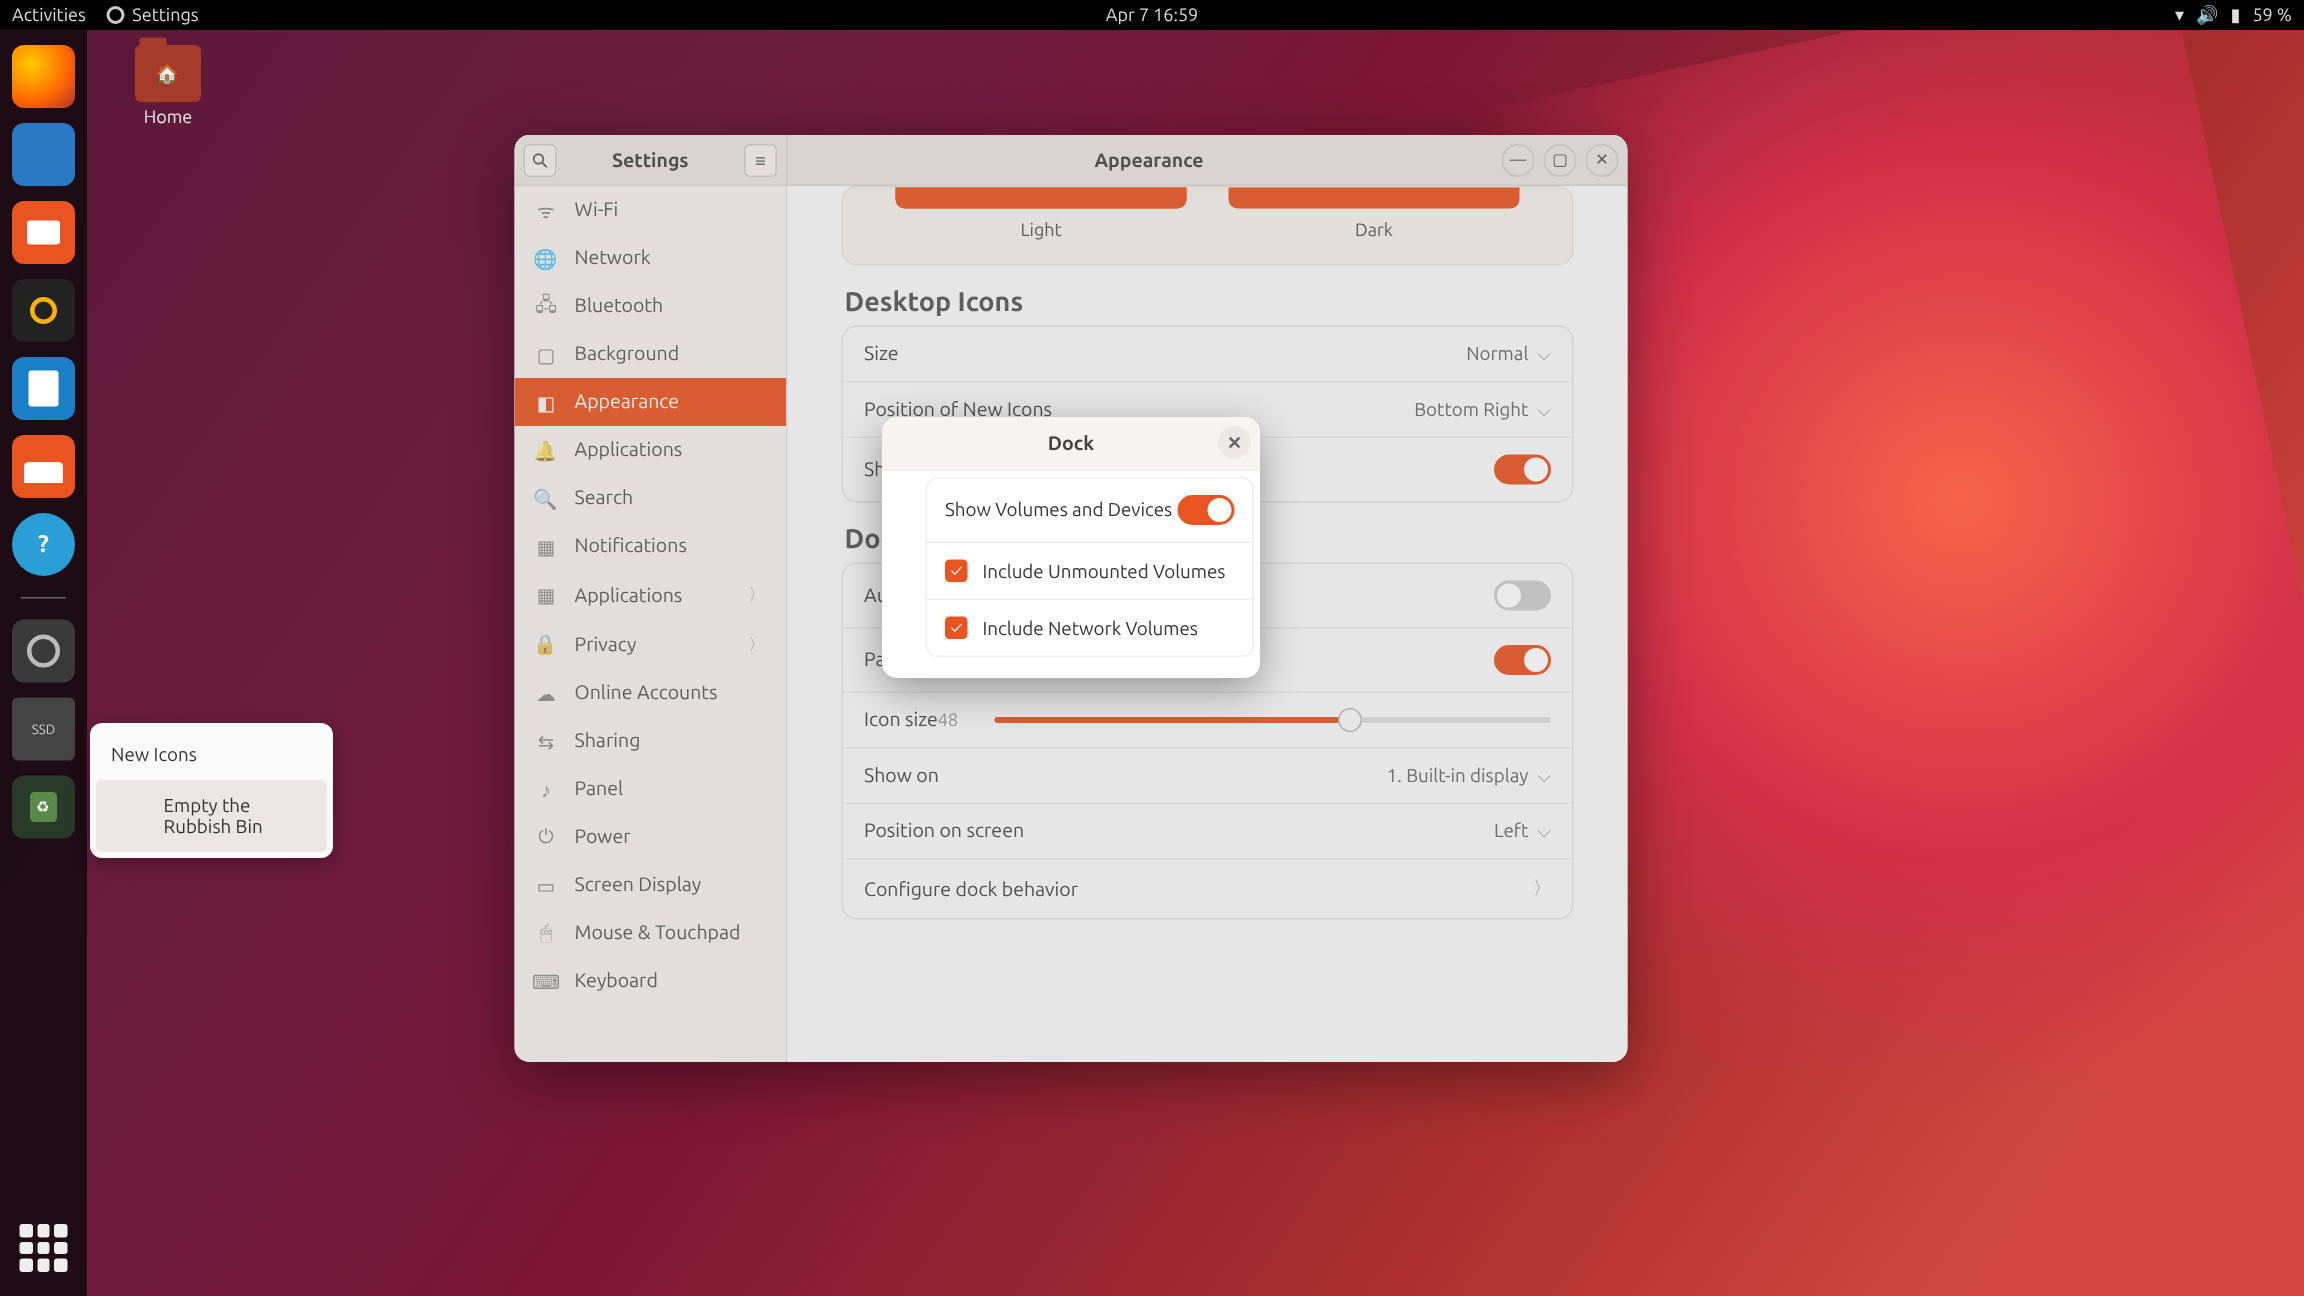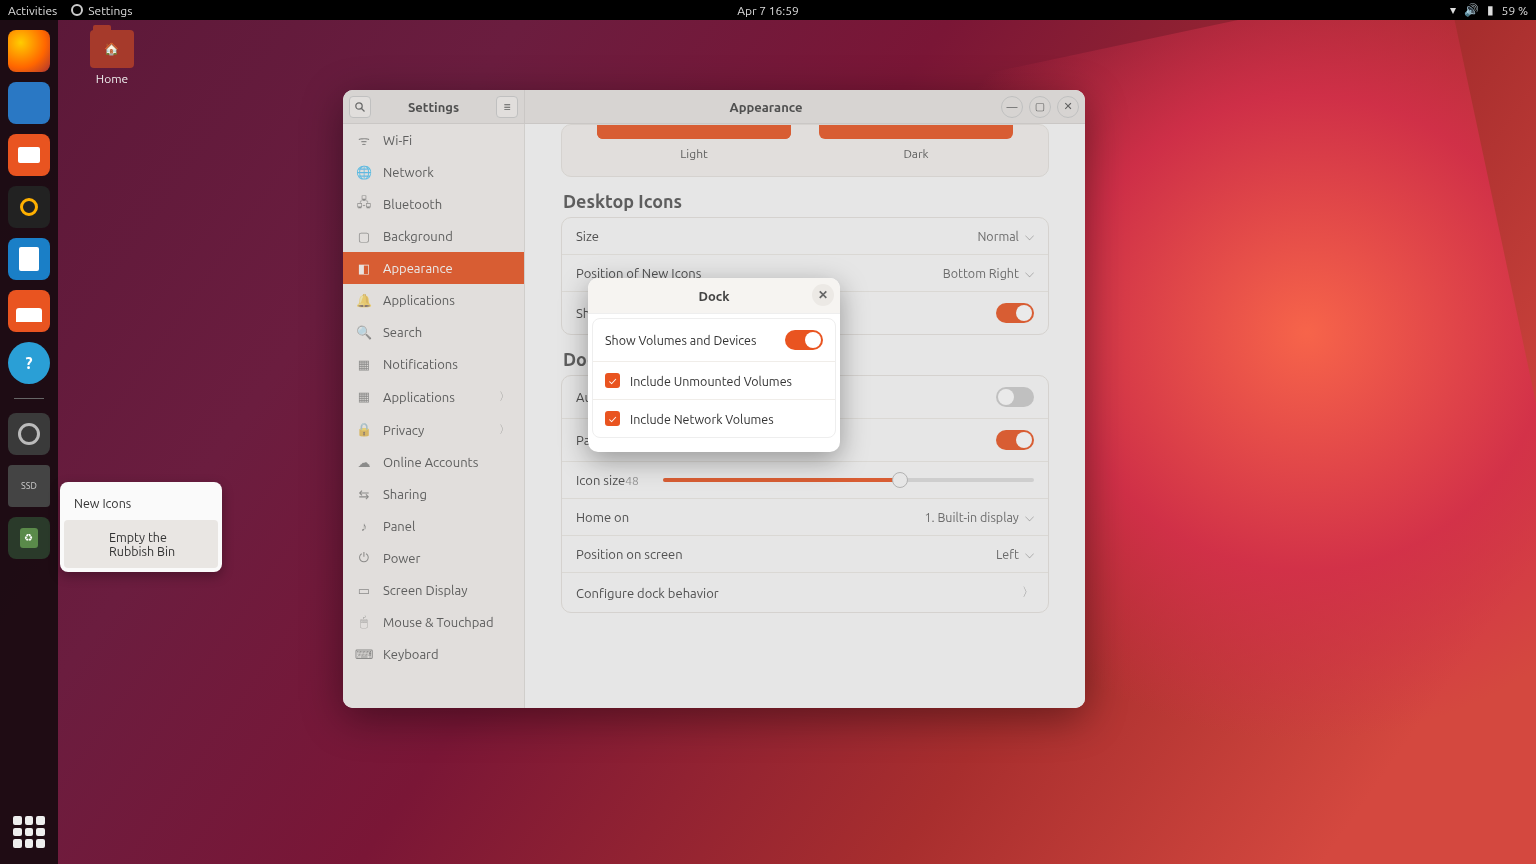--- a/index.html
+++ b/index.html
@@ -108,21 +108,21 @@
 .slider-row .num { margin-left:auto; margin-right:10px; color:#999; font-size:12px;}
 
 
 .modal {
   position:absolute; left:588px; top:278px; width:252px;
   background:#fff; border-radius:10px; box-shadow:0 8px 28px rgba(0,0,0,0.35);
   z-index:20; font-size:13px;
 }
 .modal-head { height:36px; display:flex; align-items:center; justify-content:center; font-weight:600; color:#444; position:relative; border-bottom:1px solid #eee; background:#f6f4f1; border-radius:10px 10px 0 0;}
 .modal-close { position:absolute; right:6px; top:6px; width:22px; height:22px; border-radius:50%; background:#ece9e5; display:flex; align-items:center; justify-content:center; font-size:12px; color:#666;}
-.modal-body { padding:4px;}
+.modal-body { padding:4px;margin-left:25px;}
 .m-panel { border:1px solid #eee; border-radius:8px; margin-bottom:10px;}
 .m-row { display:flex; align-items:center; padding:11px 12px; border-top:1px solid #f0ede9; font-size:12.5px; color:#333;}
 .m-row:first-child { border-top:none;}
 .m-row .cb { width:15px; height:15px; border-radius:3px; background:#e95420; margin-right:10px; display:flex; align-items:center; justify-content:center; color:#fff; font-size:11px;}
 .m-switch { width:38px; height:20px; border-radius:20px; background:#e95420; position:relative; margin-left:auto;}
 .m-switch .knob { width:16px; height:16px; background:#fff; border-radius:50%; position:absolute; top:2px; right:2px;}
 
 
 .wall-shape1 { position:absolute; right:0; top:40px; width:700px; height:800px;
   background: radial-gradient(ellipse at 70% 40%, #ff6a4d 0%, #d4304a 35%, transparent 60%);
@@ -352,21 +352,21 @@
         </div>
         <div class="row slider-row">
           <span>Icon size</span>
           <span class="num">48</span>
           <div class="track">
             <div class="fill"></div>
               <div class="thumb"></div>
           </div>
         </div>
         <div class="row">
-          <span>Home on</span>
+          <span>Show on</span>
           <span class="val">
               <span>1. Built-in display</span>
               <span class="chev-r">⌵</span>
             </span>
         </div>
         <div class="row">
           <span>Position on screen</span>
           <span class="val">
               <span>Left</span>
               <span class="chev-r">⌵</span>

